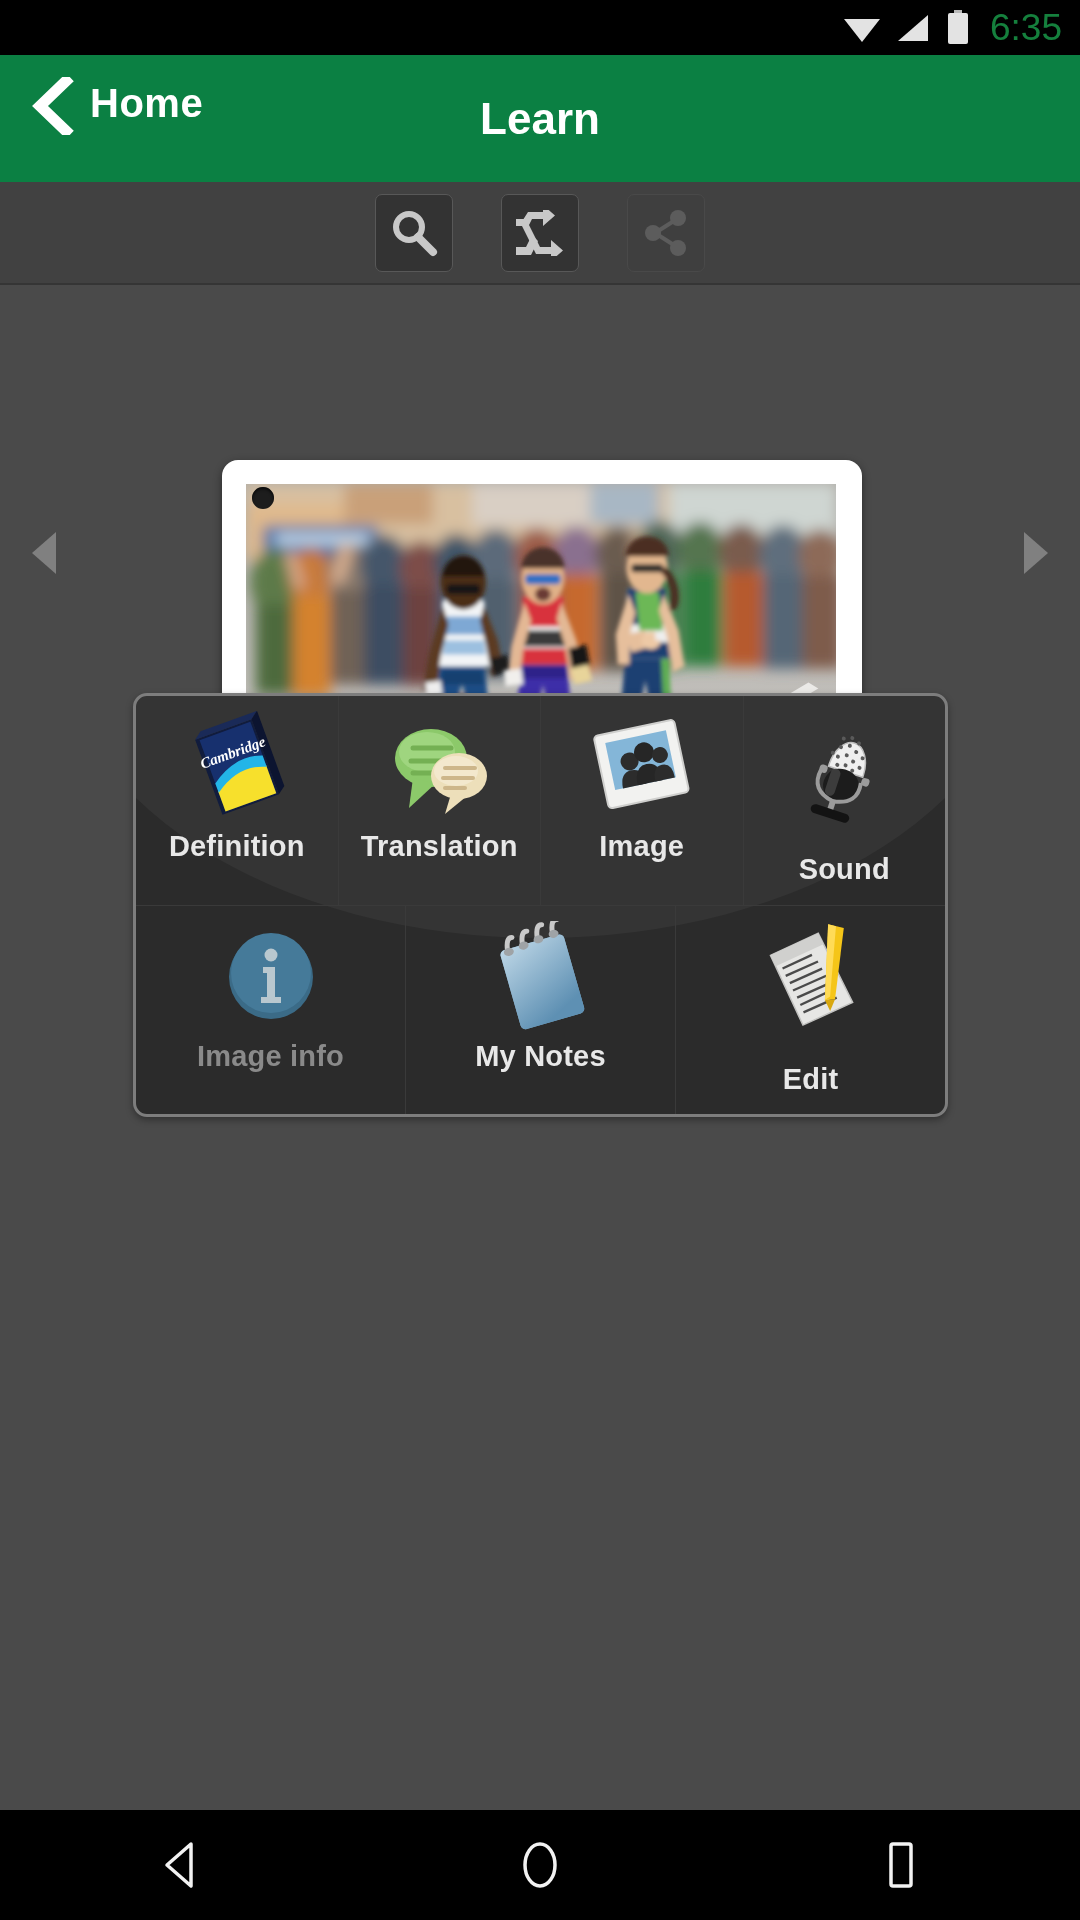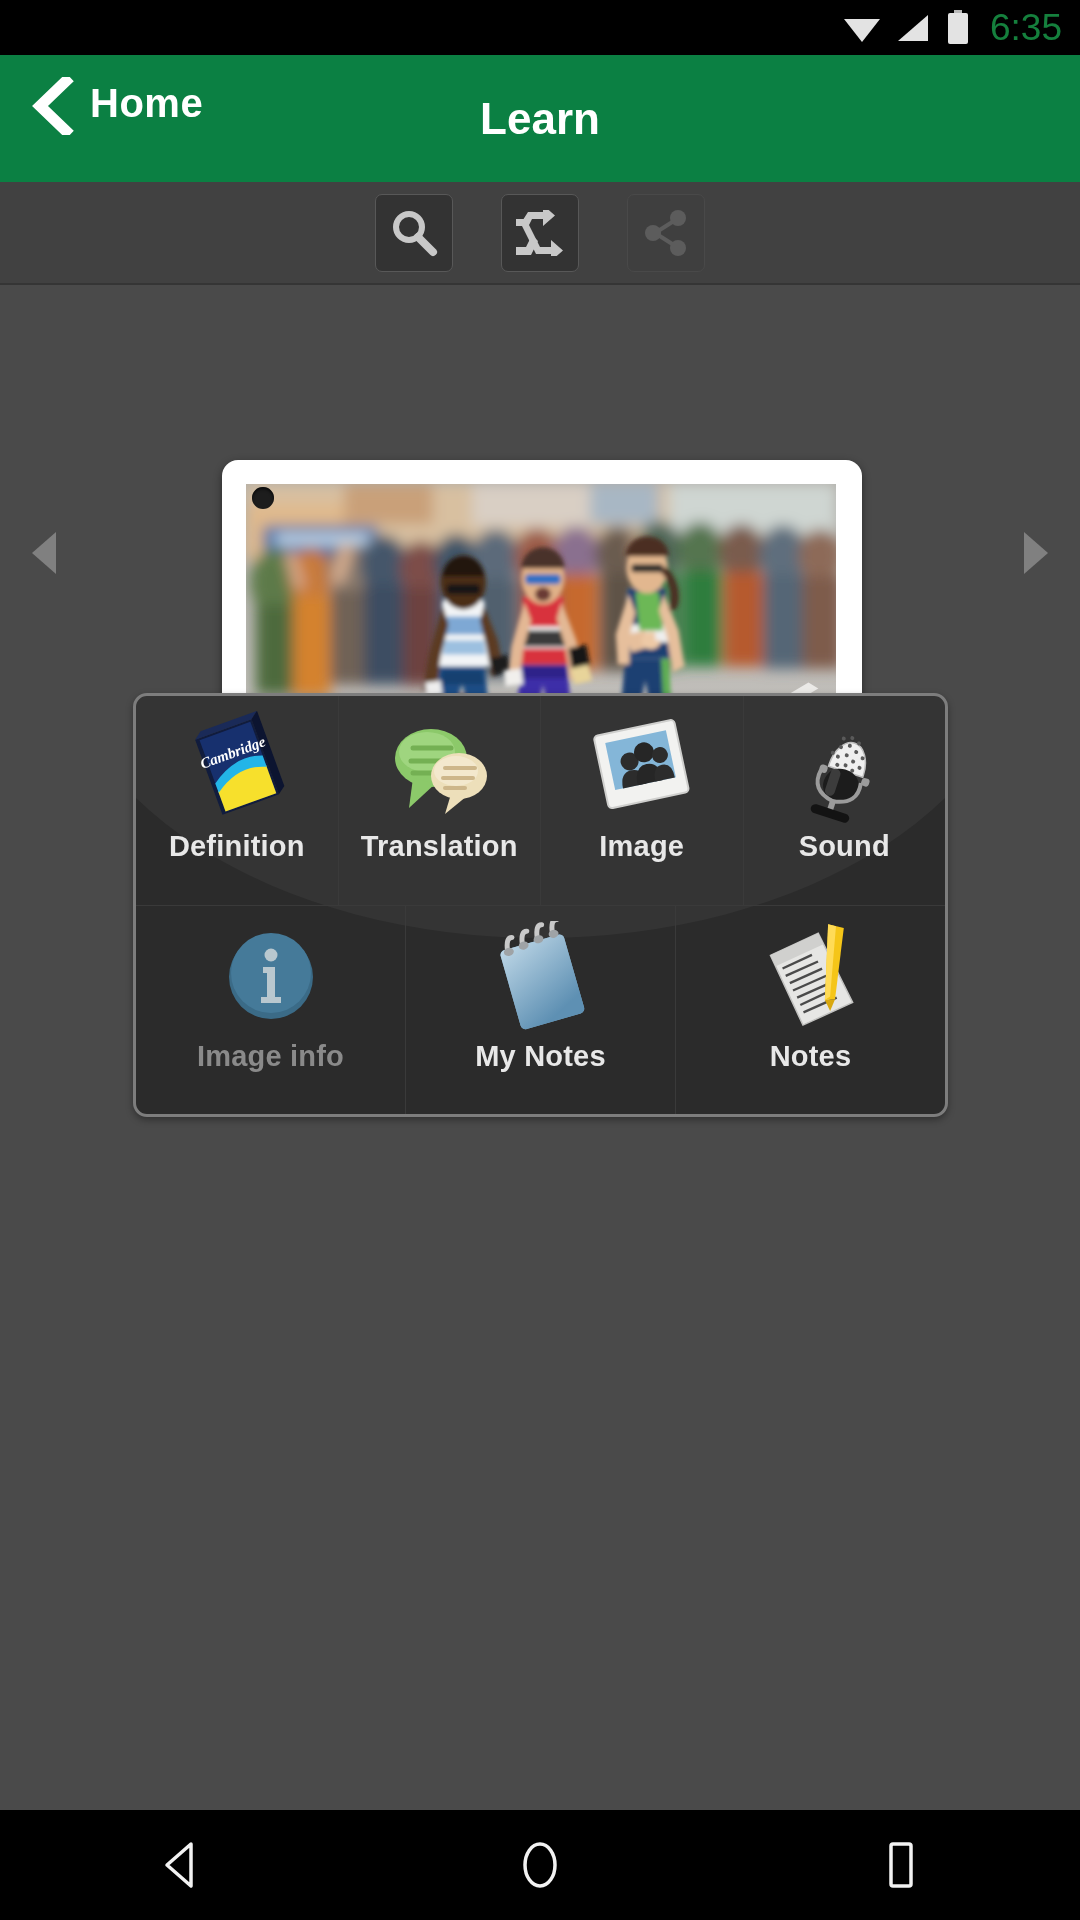--- a/index.html
+++ b/index.html
@@ -169,21 +169,21 @@
     flex: 1 1 0;
     display: flex;
     flex-direction: column;
     align-items: center;
     justify-content: flex-start;
     border-right: 1px solid #3a3a3a;
     box-sizing: border-box;
     padding-top: 12px;
     position: relative;
   }
-  .grid-cell:last-child { border-right: none; }
+  .grid-cell:last-child { border-right: none; gap: 23px; }
   .cell-icon {
     height: 118px;
     display: flex; align-items: center; justify-content: center;
     width: 100%;
   }
   .cell-label {
     margin-top: 4px;
     color: #e8e8e8;
     font-size: 29px;
     font-weight: bold;
@@ -596,21 +596,21 @@
                   <line x1="36" y1="70" x2="72" y2="65"></line>
                   <line x1="37" y1="78" x2="68" y2="73"></line>
                   <line x1="38" y1="86" x2="74" y2="81"></line>
                 </g>
                 <path d="M86 8 L100 16 L72 82 L62 80 Z" fill="#f5c518"></path>
                 <path d="M86 8 L93 12 L68 78 L62 80 Z" fill="#ffdb57"></path>
                 <path d="M62 80 L72 82 L64 92 Z" fill="#d9a80f"></path>
               </g>
             </svg>
           </div>
-          <div class="cell-label">Notes</div>
+          <div class="cell-label">Edit</div>
         </div>
 
       </div>
     </div>
 
   </div>
 
   <div id="nav-bar">
     <div class="nav-btn">
       <svg width="46" height="52" viewBox="0 0 46 52">

